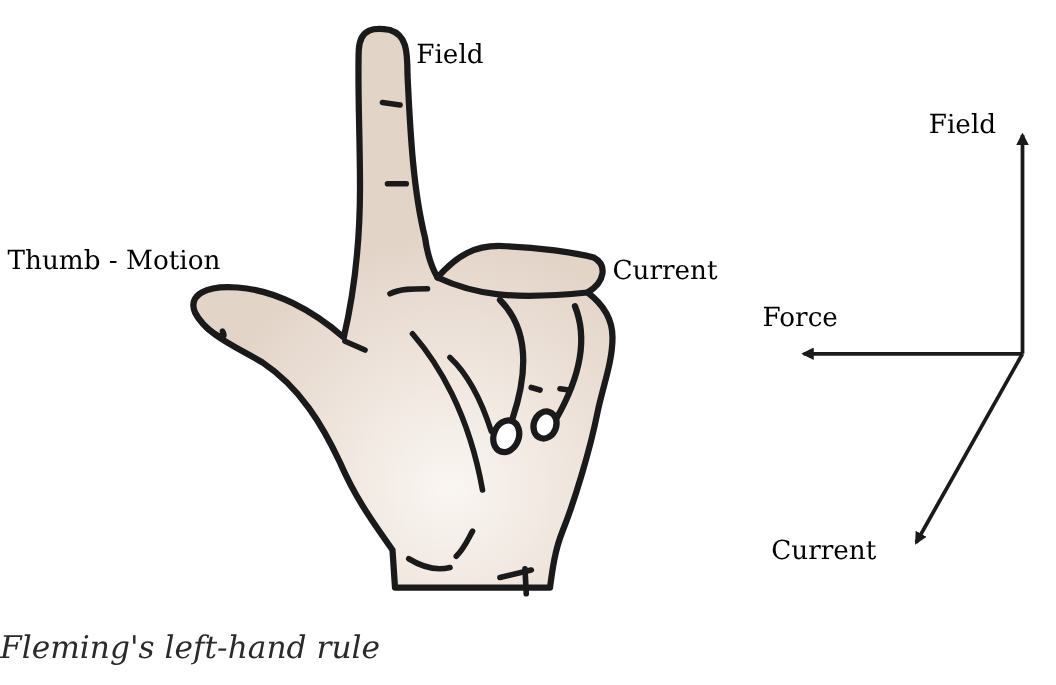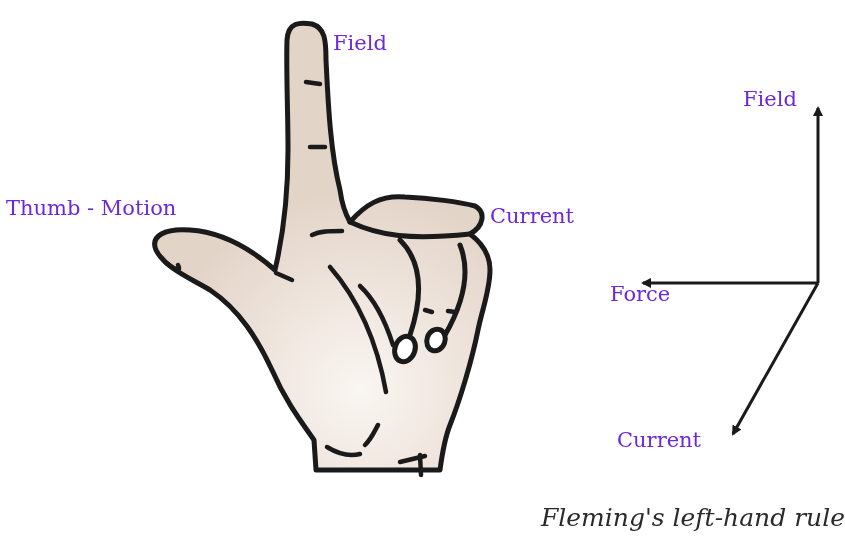--- a/index.html
+++ b/index.html
@@ -1,18 +1,18 @@
 <!DOCTYPE html>
 <html><head>
 <meta charset="utf-8">
 <style>
   html, body { margin:0; padding:0; background:#ffffff; }
   body { width:845px; height:548px; position:relative; overflow:hidden; font-family:"DejaVu Serif", serif; color:#222; }
-  .label { position:absolute; font-family:"DejaVu Serif", serif; font-size:21px; color:#6d28d9; white-space:nowrap; line-height:1; }
-  .caption { position:absolute; left:0; width:845px; top:503px; text-align:right; font-family:"DejaVu Serif", serif; font-style:italic; font-size:25px; color:#2a2a2a; }
+  .label { position:absolute; font-family:"DejaVu Serif", serif; font-size:21px; color:#000000; white-space:nowrap; line-height:1; }
+  .caption { position:absolute; left:0; width:845px; top:503px; text-align:left; font-family:"DejaVu Serif", serif; font-style:italic; font-size:25px; color:#2a2a2a; }
   svg { position:absolute; left:0; top:0; }
 </style>
 </head>
 <body>
 
 <svg width="845" height="548" viewBox="0 0 845 548">
   <defs>
     <radialGradient id="skinGrad" cx="360" cy="390" r="200" gradientUnits="userSpaceOnUse">
       <stop offset="0" stop-color="#faf6f2"></stop>
       <stop offset="1" stop-color="#e3d4c8"></stop>
@@ -77,16 +77,16 @@
     <line x1="818" y1="283" x2="643" y2="283" marker-end="url(#arrowhead)"></line>
     <line x1="818" y1="283" x2="733" y2="434" marker-end="url(#arrowhead)"></line>
   </g>
 </svg>
 
 <div class="label" style="left:333px; top:33px;">Field</div>
 <div class="label" style="left:6px; top:198px;">Thumb - Motion</div>
 <div class="label" style="left:490px; top:206px;">Current</div>
 
 <div class="label" style="left:743px; top:89px;">Field</div>
-<div class="label" style="left:610px; top:244px;margin-top:40px;">Force</div>
+<div class="label" style="left:610px; top:244px;">Force</div>
 <div class="label" style="left:617px; top:430px;">Current</div>
 
 <div class="caption">Fleming's left-hand rule</div>
 
 </body></html>

